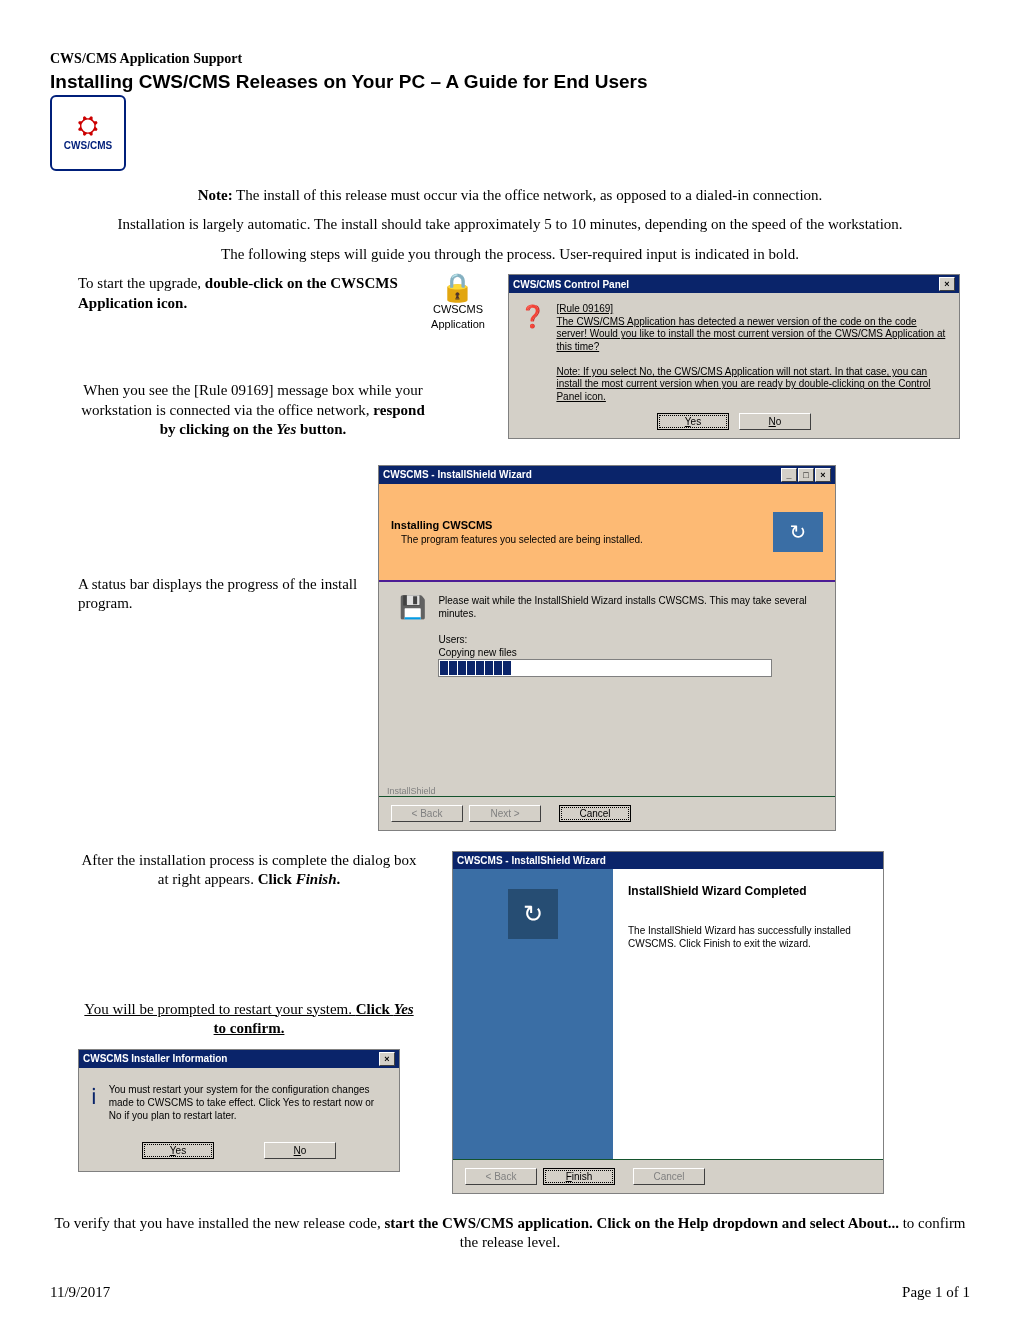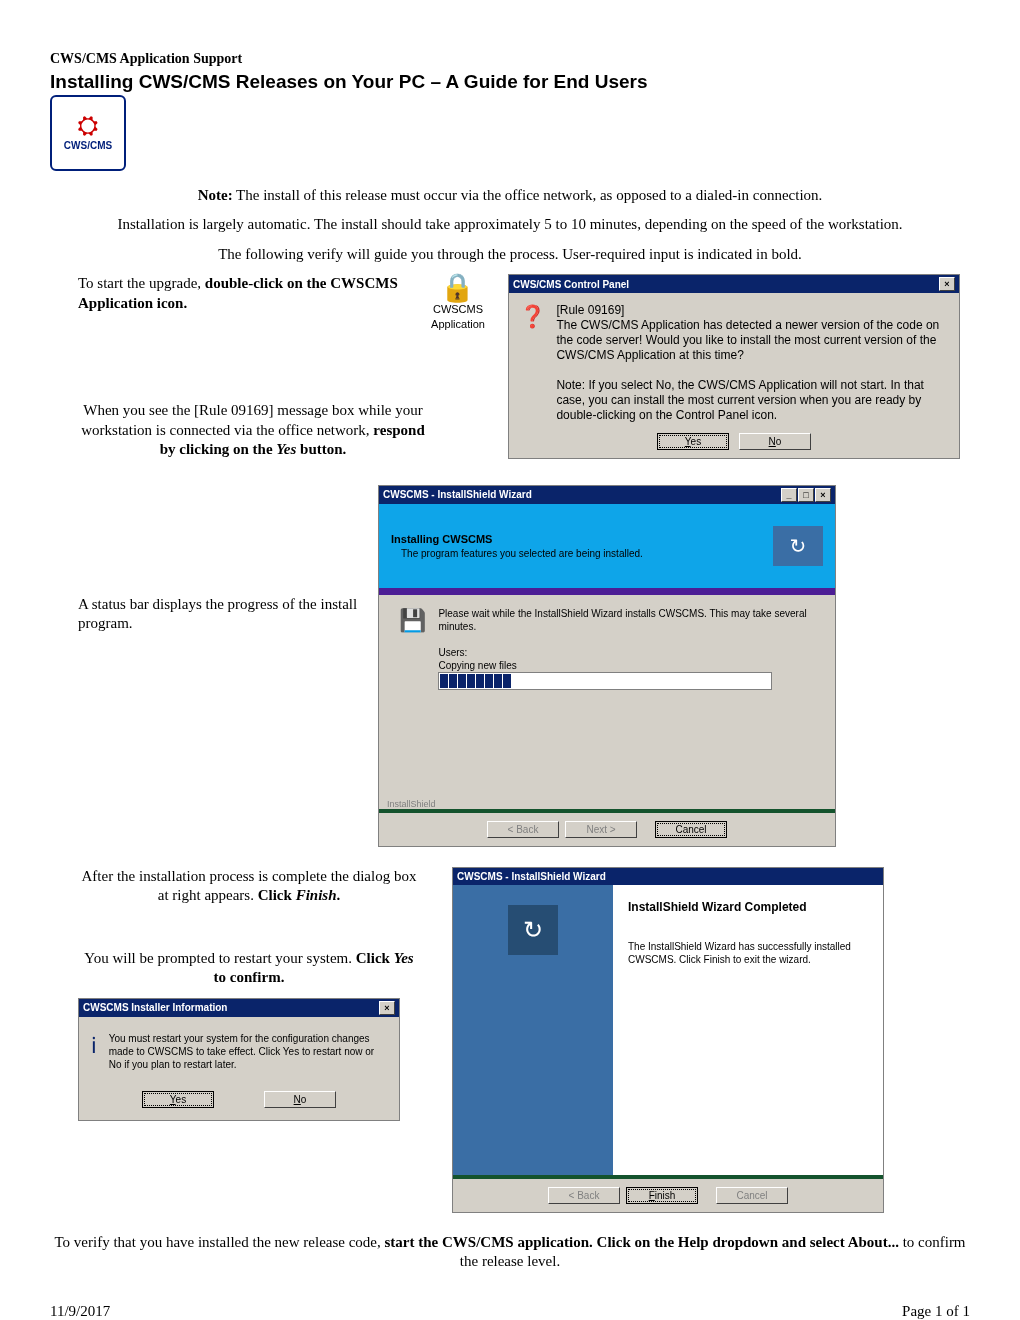--- a/index.html
+++ b/index.html
@@ -116,31 +116,31 @@
       padding: 1px 0;
       width: 70px;
       text-align: center;
     }
     .win-btn.default { border: 1px solid #000; outline: 1px dotted #000; outline-offset: -3px;}
     .win-btn.disabled { color: #808080; }
     
     .cp-dialog { width: 450px; }
     .cp-body { display: flex; padding: 10px; gap: 10px; }
     .cp-icon { font-size: 22px; color: #0a246a; }
-    .cp-text { font-size: 12px; line-height: 1.25; }
+    .cp-text { font-size: 10px; line-height: 1.25; text-decoration: underline; }
     .cp-btns { display: flex; justify-content: center; gap: 10px; padding-bottom: 8px; }
     
     .is-dialog { width: 456px; }
     .is-head {
-      background: #0ea5e9;
-      padding: 22px 12px;
+      background: #fdba74;
+      padding: 28px 12px;
       display: flex;
       justify-content: space-between;
       align-items: center;
-      border-bottom: 7px solid #4c1d95;
+      border-bottom: 2px solid #4c1d95;
     }
     .is-head-text .t1 { font-weight: bold; font-size: 11px; }
     .is-head-text .t2 { font-size: 10px; margin-left: 10px; }
     .is-head-logo {
       width: 50px; height: 40px;
       background: #3a6ea5;
       color: #fff;
       display: flex; align-items: center; justify-content: center;
       font-size: 20px;
     }
@@ -155,24 +155,24 @@
       display: flex;
       gap: 1px;
       padding: 1px;
     }
     .progress-fill {
       background: #0a246a;
       width: 8px;
       height: 100%;
     }
     .is-foot {
-      border-top: 4px solid #14532d;
+      border-top: 1px solid #14532d;
       padding: 8px 12px;
       display: flex;
-      justify-content: center;
+      justify-content: flex-start;
       gap: 6px;
     }
     .is-footline { font-size: 9px; color: #808080; margin: 0 0 -2px 8px; }
     
     .cw-dialog { width: 430px; }
     .cw-body { display: flex; background: #fff; }
     .cw-side { width: 160px; background: #3a6ea5; display:flex; align-items:flex-start; justify-content:center; padding-top:20px;}
     .cw-side-logo { width:50px;height:50px;background:#264d73;color:#fff;display:flex;align-items:center;justify-content:center;font-size:24px;}
     .cw-main { flex:1; padding: 15px; font-size: 10px; min-height: 260px;}
     .cw-main .h { font-weight: bold; font-size: 12px; margin-bottom: 25px;}
@@ -207,21 +207,21 @@
   <div class="logo">
     <div class="logo-graphic">⛭</div>
     <div class="logo-text">CWS/CMS</div>
   </div>
 </div>
 
 <p>
   <span class="bold">Note:</span><span>  The install of this release must occur via the office network, as opposed to a dialed-in connection.</span>
 </p>
 <p>Installation is largely automatic.  The install should take approximately 5 to 10 minutes, depending on the speed of the workstation.</p>
-<p>The following verify will guide you through the process.  User-required input is indicated in bold.</p>
+<p>The following steps will guide you through the process.  User-required input is indicated in bold.</p>
 
 <div class="step-row">
   <div class="step-text narrow">
     <span>To start the upgrade, </span><span class="bold">double-click on the CWSCMS Application icon.</span>
   </div>
   <div class="app-icon">
     <span class="icon-shape">🔒</span><br>
     <span>CWSCMS Application</span>
   </div>
 
@@ -299,21 +299,21 @@
       <div class="win-btn default">Cancel</div>
     </div>
   </div>
 </div>
 
 <div class="section-two-col" style="margin-top:20px; align-items:flex-start;gap:32px;">
   <div style="width:370px;">
     <p class="step-text">
       <span>After the installation process is complete the dialog box at right appears. </span><span class="bold"><span>Click </span><span class="italic">Finish</span><span>.</span></span>
     </p>
-    <p class="step-text" style="margin-top:43px;">
+    <p class="step-text" style="margin-top:110px;text-decoration:underline;">
       <span>You will be prompted to restart your system.  </span><span class="bold"><span>Click </span><span class="italic">Yes</span><span> to confirm.</span></span>
     </p>
 
     <div class="win-dialog ii-dialog" style="margin-left:28px;">
       <div class="win-title">
         <span>CWSCMS Installer Information</span>
         <div class="ctrls">
             <div class="ctrl">×</div>
           </div>
       </div>

